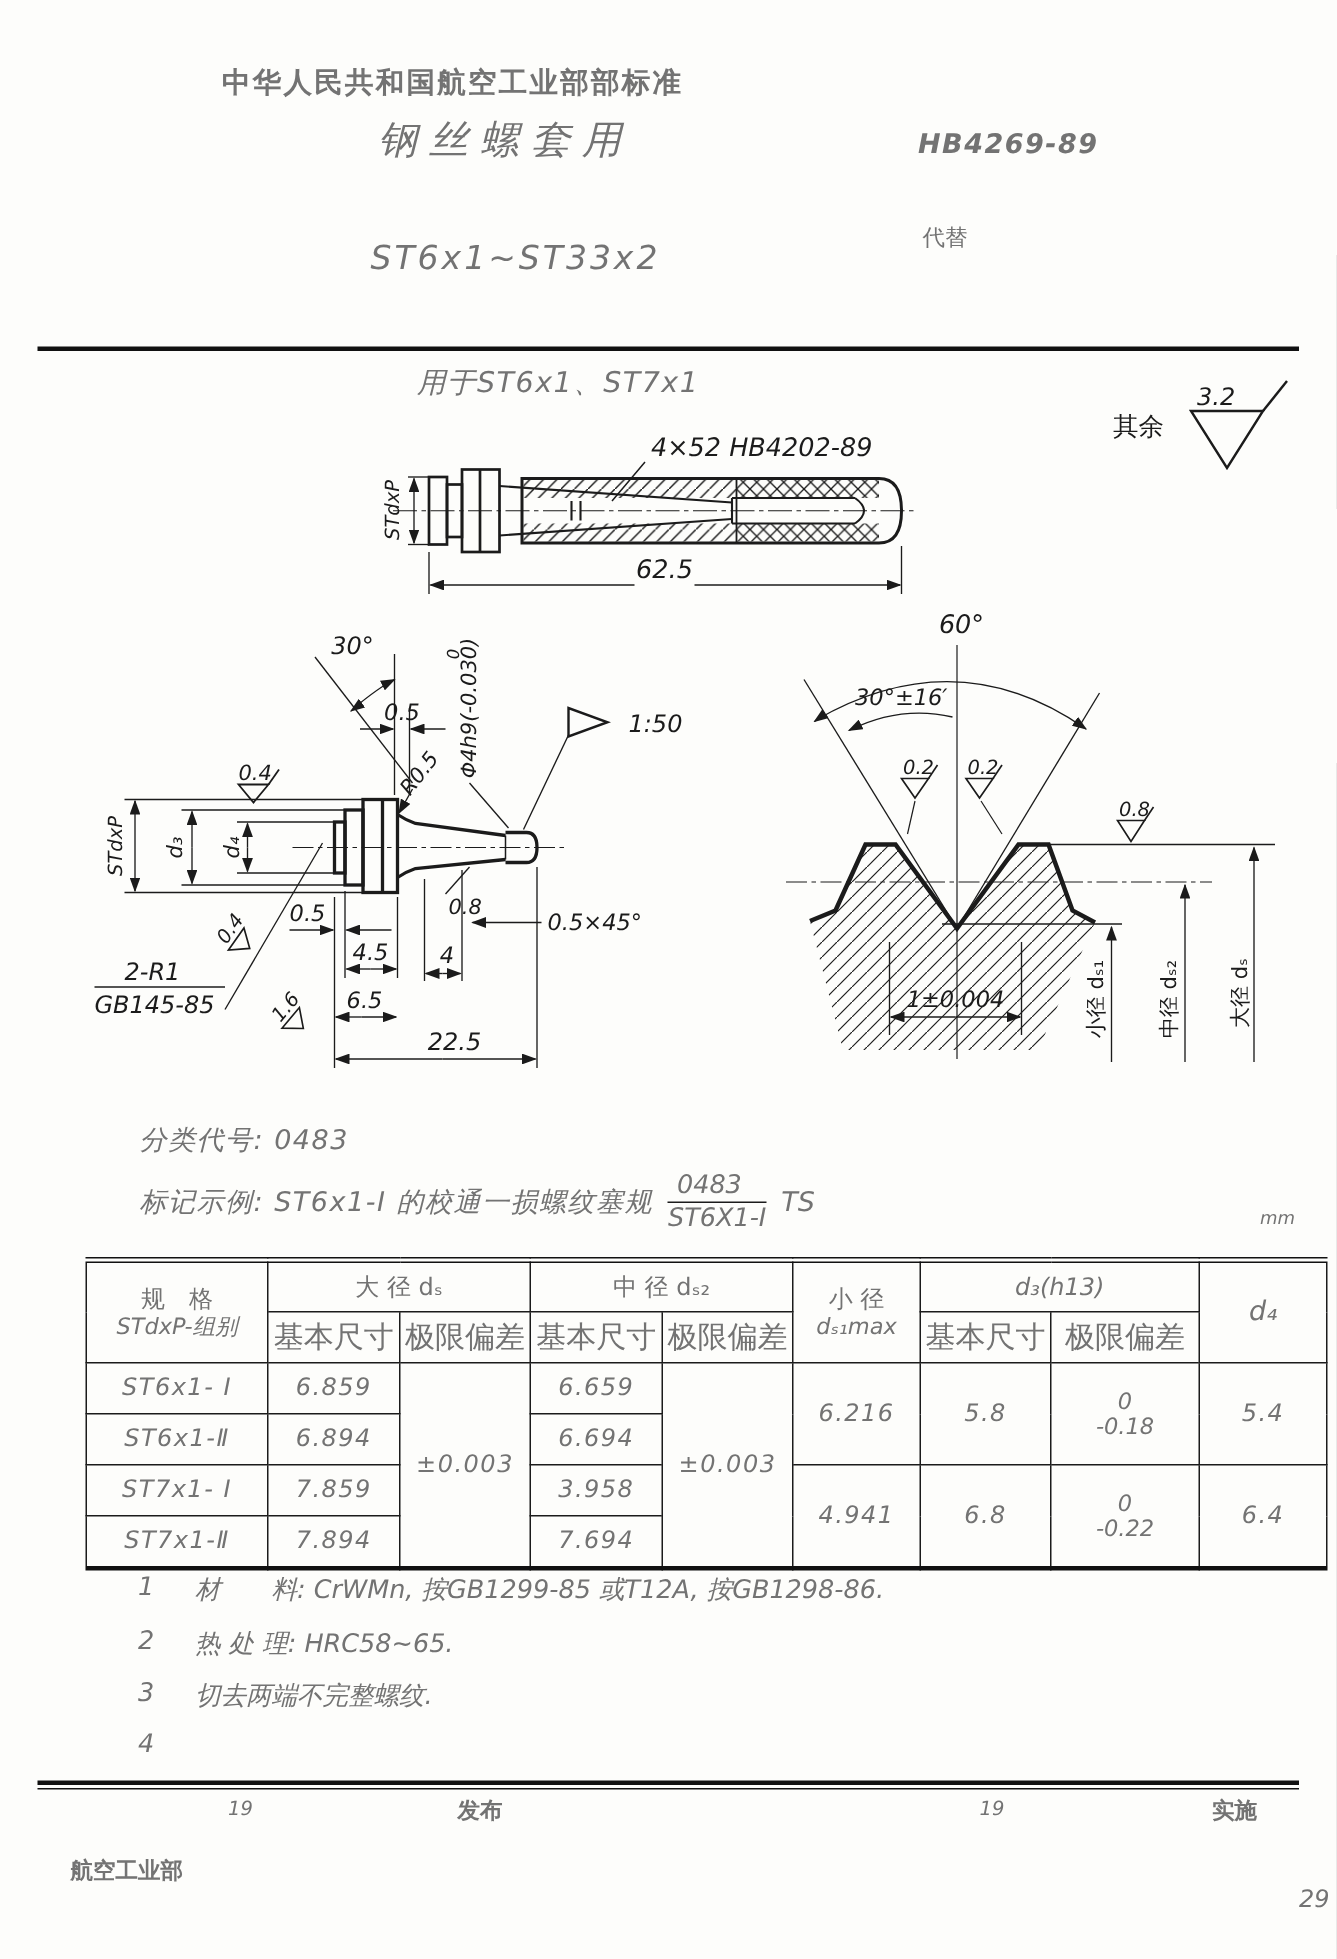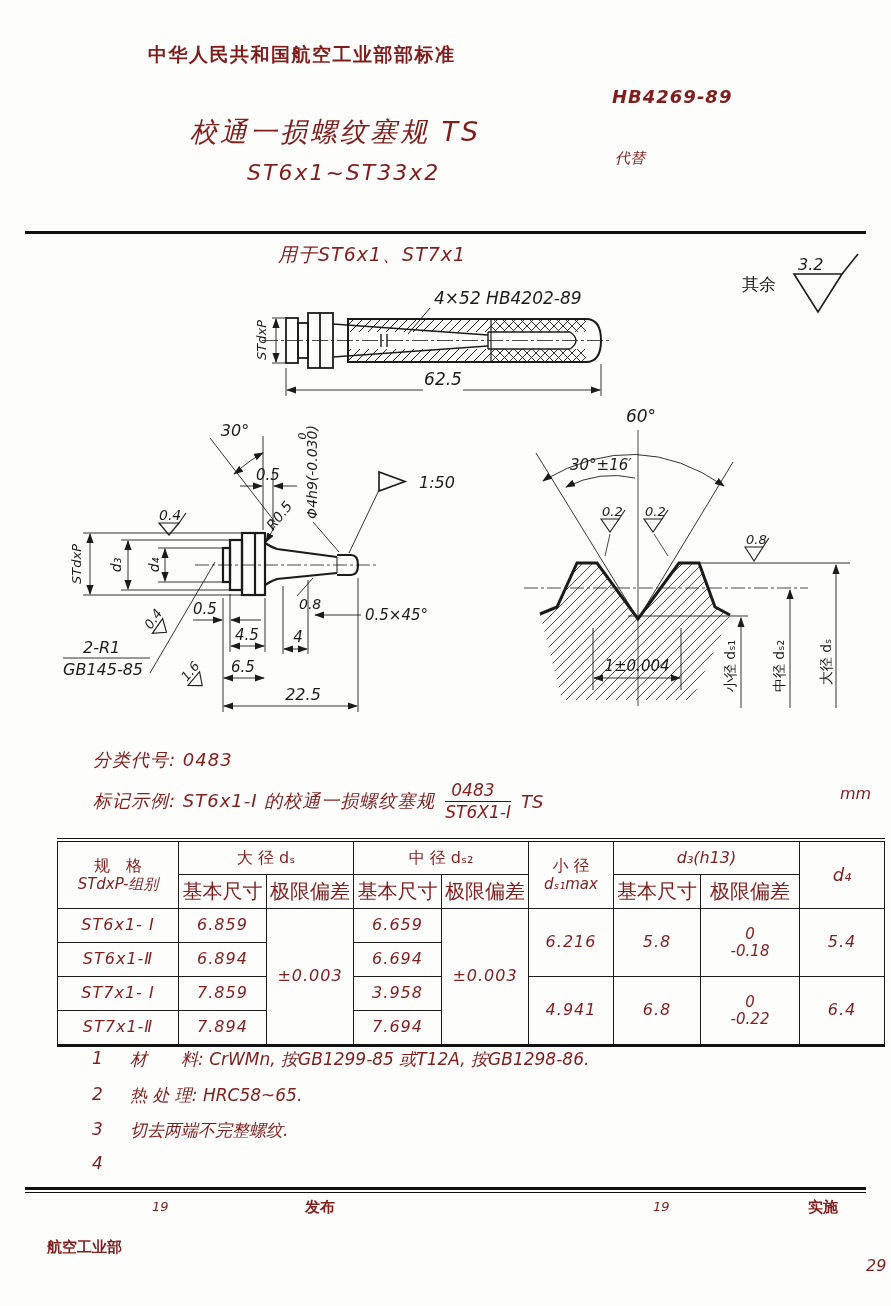--- a/index.html
+++ b/index.html
@@ -1,17 +1,17 @@
 <!DOCTYPE html>
 <html><head>
 <meta charset="utf-8">
 <style>
   html,body{margin:0;padding:0;background:#d9d9d9;}
   .page{position:relative;width:891px;height:1306px;margin:0 auto;background:#fdfdfb;
-        font-family:"DejaVu Sans","Liberation Sans",sans-serif;color:#7f1d1d;overflow:hidden;}
+        font-family:"DejaVu Sans","Liberation Sans",sans-serif;color:#737373;overflow:hidden;}
   .abs{position:absolute;}
   .hand{font-style:italic;}
   .bold{font-weight:bold;}
   svg{overflow:visible;}
   svg text{fill:#1b1b1b;font-family:"DejaVu Sans","Liberation Sans",sans-serif;}
   svg .it{font-style:italic;}
   .rule{position:absolute;background:#111;}
   
   table.spec{border-collapse:collapse;table-layout:fixed;}
   table.spec td{border:1px solid #1b1b1b;text-align:center;vertical-align:middle;
@@ -27,24 +27,24 @@
   .note-row{position:absolute;left:92px;display:flex;font-size:17px;}
   .note-row .n{width:38px;font-style:italic;}
   .footer-text{font-size:15px;}
 </style>
 </head>
 <body>
 
 <div class="page">
 
   <div class="abs bold" style="left:148px;top:42px;font-size:19px;letter-spacing:1.5px;">中华人民共和国航空工业部部标准</div>
-  <div class="abs hand" style="left:190px;top:114px;font-size:27px;letter-spacing:3px;">校通一损螺纹塞规 TS</div>
+  <div class="abs hand" style="left:252px;top:76px;font-size:26px;letter-spacing:8px;">钢丝螺套用</div>
   <div class="abs hand" style="left:247px;top:160px;font-size:22px;letter-spacing:2px;">ST6x1~ST33x2</div>
   <div class="abs hand bold" style="left:612px;top:86px;font-size:18px;letter-spacing:1px;">HB4269-89</div>
-  <div class="abs" style="left:615px;top:149px;font-size:15px;font-style:italic;">代替</div>
+  <div class="abs" style="left:615px;top:149px;font-size:15px;">代替</div>
 
   <div class="rule" style="left:25px;top:231px;width:841px;height:3px;"></div>
 
   <svg class="abs" style="left:738px;top:250px;" width="150" height="72">
     <text x="4" y="40" font-size="17">其余</text>
     <text class="it" x="60" y="20" font-size="16">3.2</text>
     <path d="M56,24 h48 l-24,38 z" fill="none" stroke="#1b1b1b" stroke-width="1.6"></path>
     <path d="M104,24 l16,-20" fill="none" stroke="#1b1b1b" stroke-width="1.6"></path>
   </svg>
 
@@ -302,21 +302,21 @@
   <div class="abs hand" style="left:93px;top:748px;font-size:18px;letter-spacing:1px;">分类代号: 0483</div>
   <div class="abs" style="left:93px;top:780px;display:flex;align-items:center;">
     <span class="hand" style="font-size:18px;letter-spacing:1px;">标记示例: ST6x1-Ⅰ 的校通一损螺纹塞规</span>
     <span class="frac hand" style="font-size:17px;">
       <div class="top">0483</div>
       <div>ST6X1-Ⅰ</div>
     </span>
     <span class="hand" style="font-size:18px;">TS</span>
   </div>
 
-  <div class="abs hand" style="left:840px;top:784px;font-size:16px;">mm</div>
+  <div class="abs hand" style="left:840px;top:805px;font-size:12px;">mm</div>
 
   <table class="spec abs" style="left:57px;top:838px;width:827px;">
     <colgroup>
       <col style="width:121px">
         <col style="width:88px">
         <col style="width:87px">
       <col style="width:88px">
         <col style="width:87px">
         <col style="width:85px">
       <col style="width:87px">

